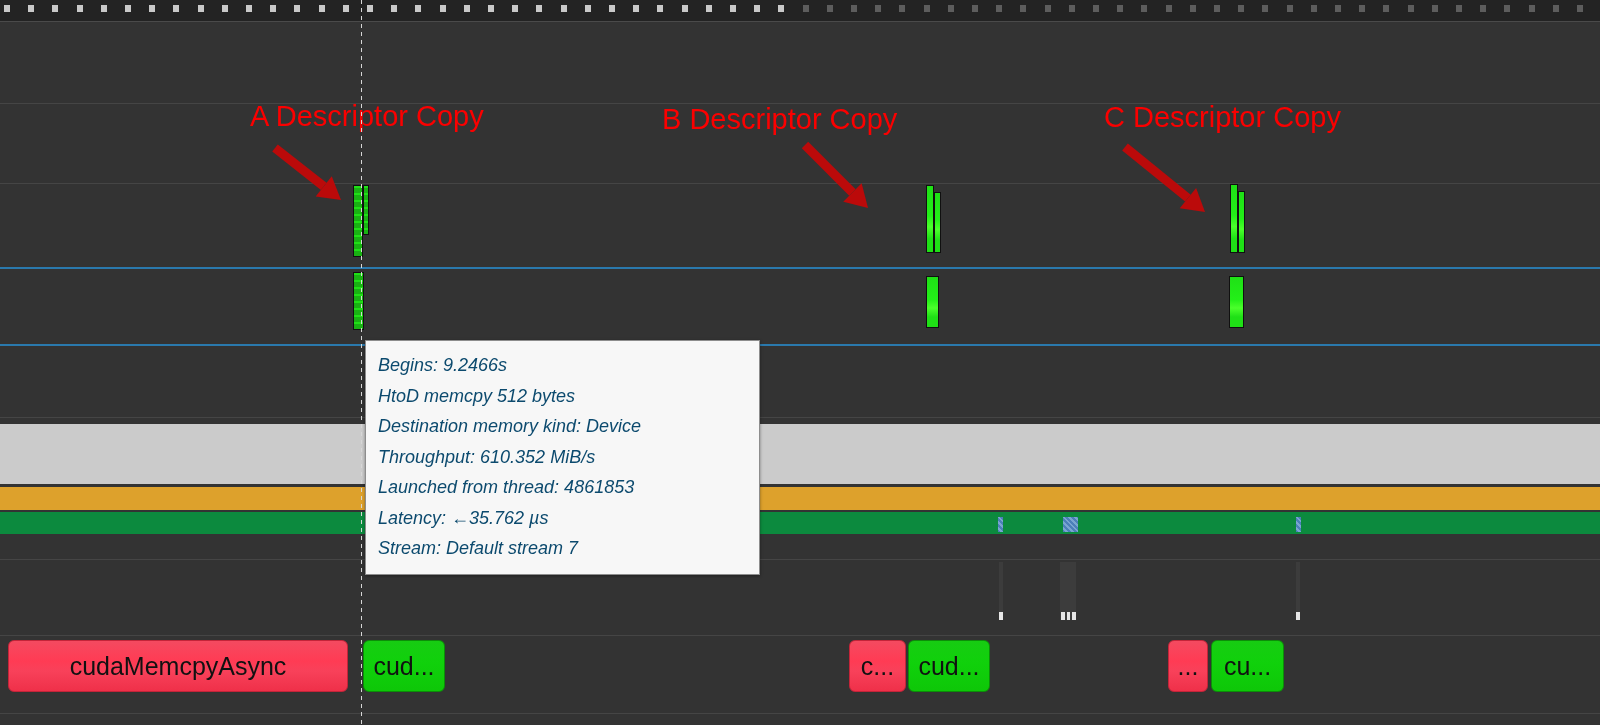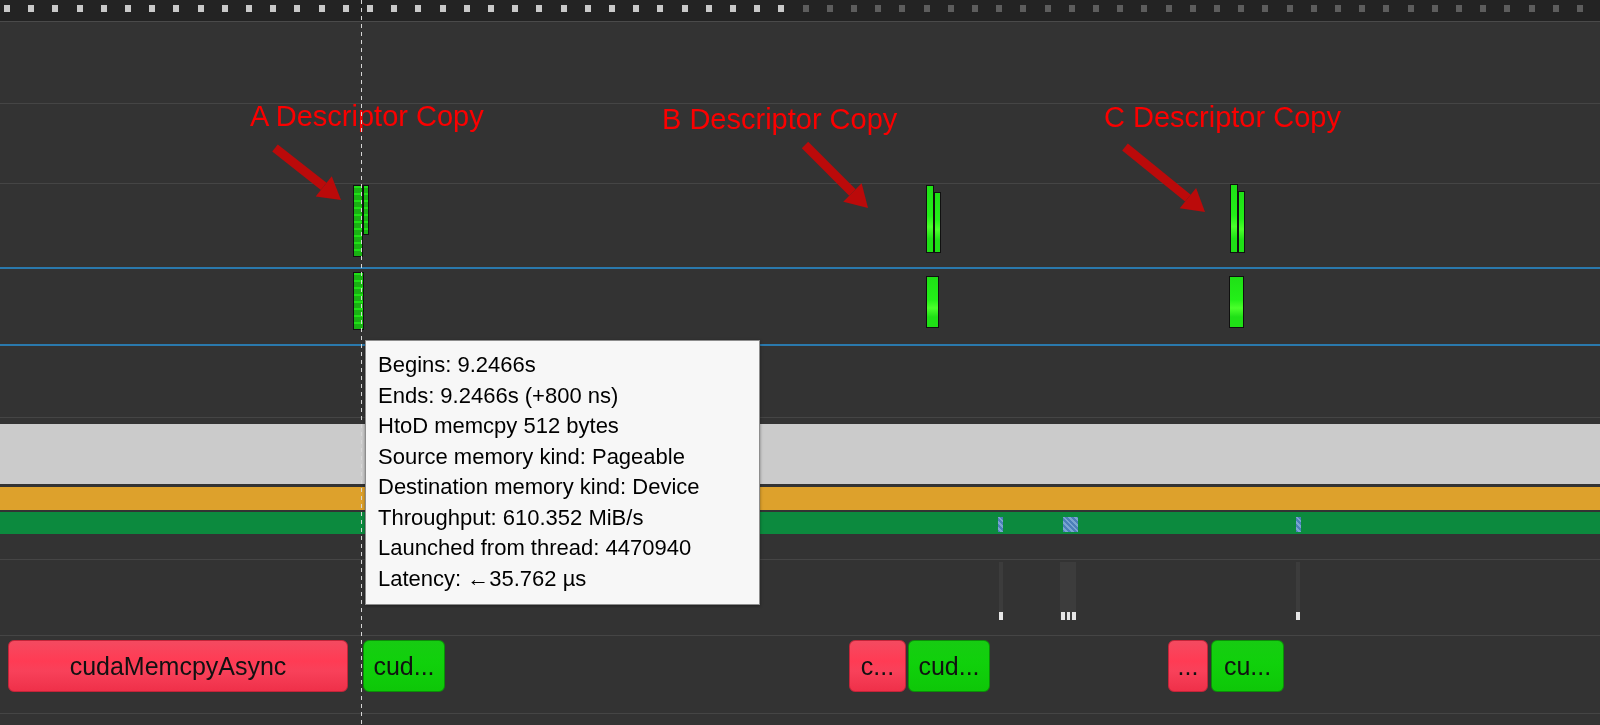--- a/index.html
+++ b/index.html
@@ -123,24 +123,25 @@
   
   .tooltip {
     position: absolute;
     background: #f7f7f7;
     border: 1px solid #8d8d8d;
     z-index: 40;
     padding: 9px 12px 10px 12px;
     box-shadow: 0 1px 3px rgba(0,0,0,.4);
   }
   .tooltip-line {
-    font-size: 22px;
+    font-size: 18px;
     line-height: 30.5px;
-    color: #000000;
+    color: #0c4a6e;
     white-space: nowrap;
+    font-style: italic;
   }
 </style>
 </head>
 <body>
 
 <div id="app">
 
   <div class="ruler">
     <div class="ruler-ticks" id="ruler-ticks">
         <div class="tick" style="left: 4px;"></div>
@@ -295,23 +296,22 @@
         <line x1="20" y1="20" x2="82.92549199744212" y2="71.12696224792177" stroke="#bb0a0a" stroke-width="9"></line>
         <polygon points="100,85 74.72778787121408,81.21644424943322 91.12319612367017,61.03748024641031" fill="#bb0a0a"></polygon>
       </svg>
     </div>
 
   <div class="cursor-line" id="cursor-line" style="left: 361px;"></div>
 
   <div class="tooltip" id="tooltip" style="left:365px; top:340px; width:395px;">
     <div id="tooltip-lines">
         <div class="tooltip-line">Begins: 9.2466s</div>
-        <div class="tooltip-line">Ends: 9.2466s (+800 ns)</div>
         <div class="tooltip-line">HtoD memcpy 512 bytes</div>
-        <div class="tooltip-line">Source memory kind: Pageable</div>
         <div class="tooltip-line">Destination memory kind: Device</div>
         <div class="tooltip-line">Throughput: 610.352 MiB/s</div>
-        <div class="tooltip-line">Launched from thread: 4470940</div>
+        <div class="tooltip-line">Launched from thread: 4861853</div>
         <div class="tooltip-line">Latency: ←35.762 µs</div>
+        <div class="tooltip-line">Stream: Default stream 7</div>
       </div>
   </div>
 
 </div>
 
 </body></html>

